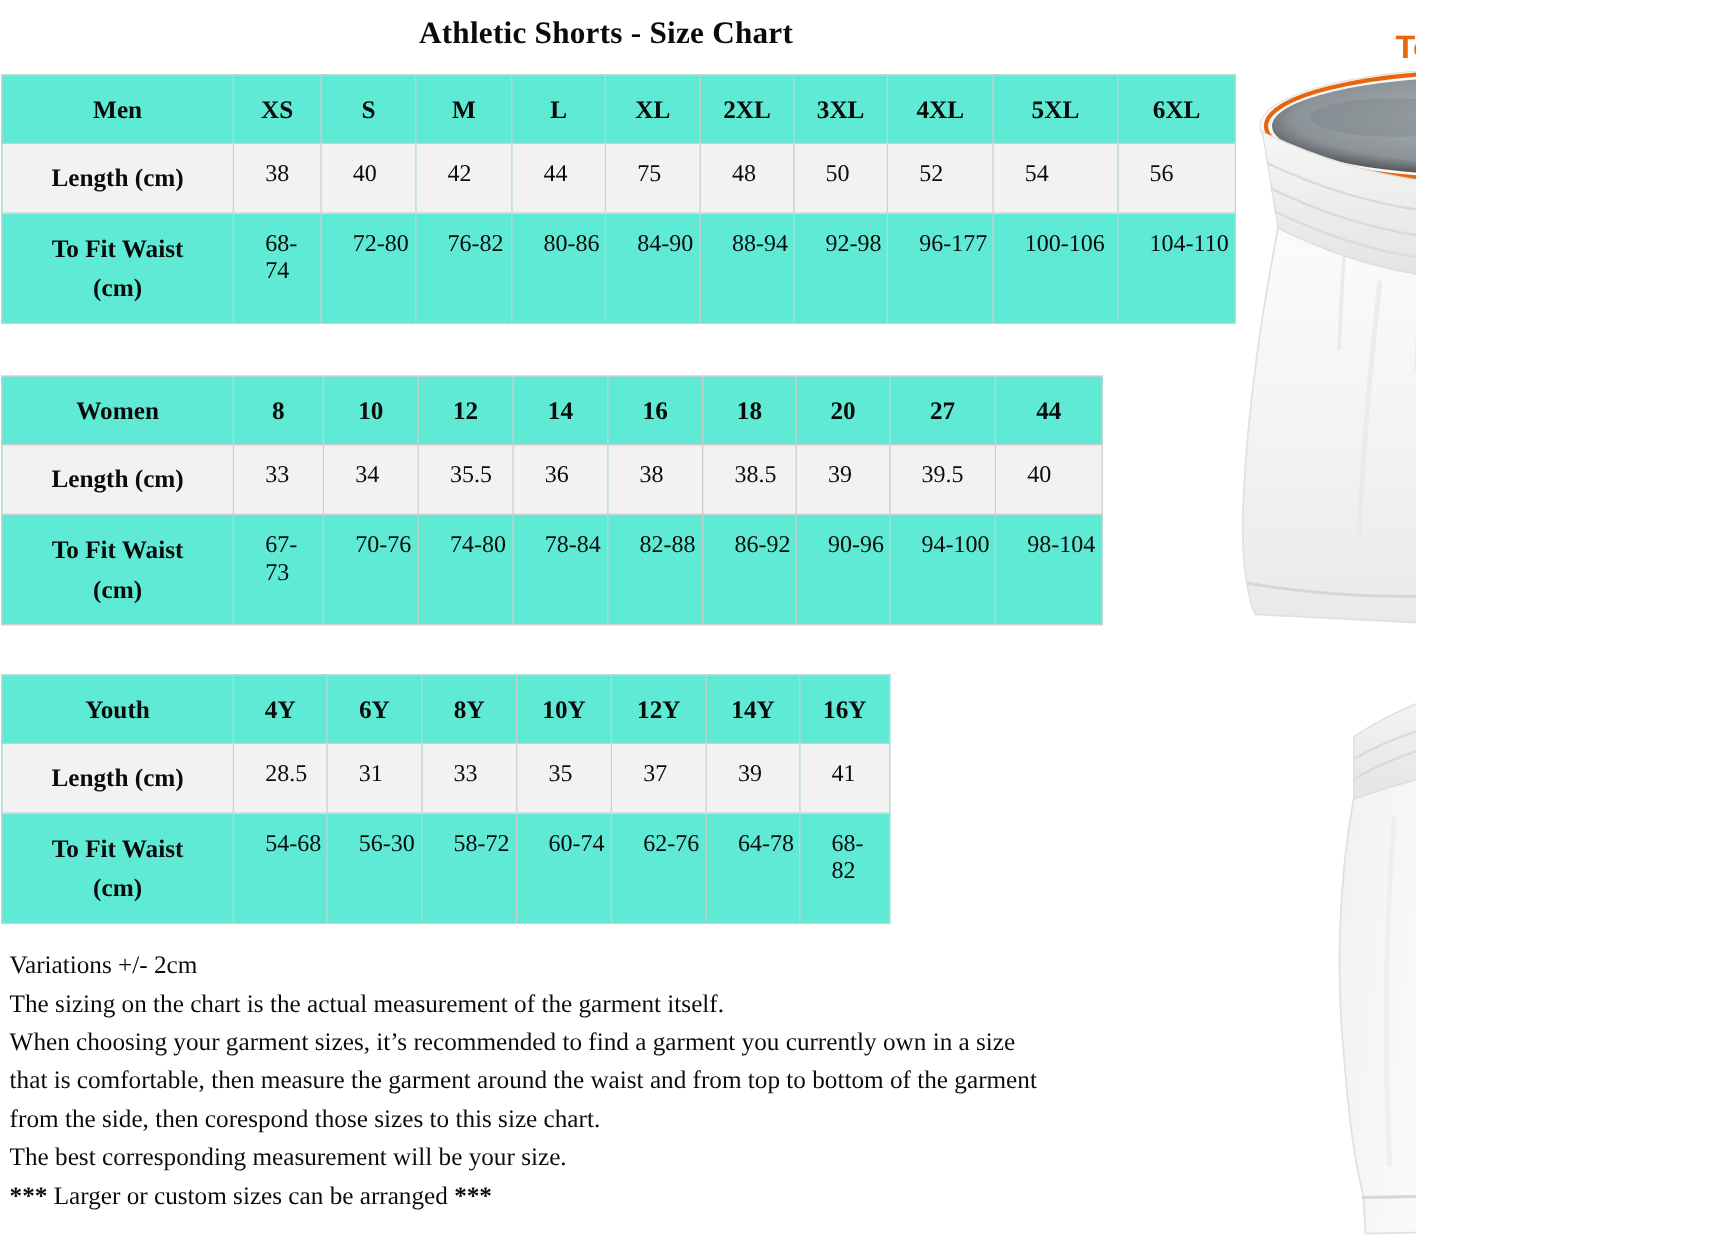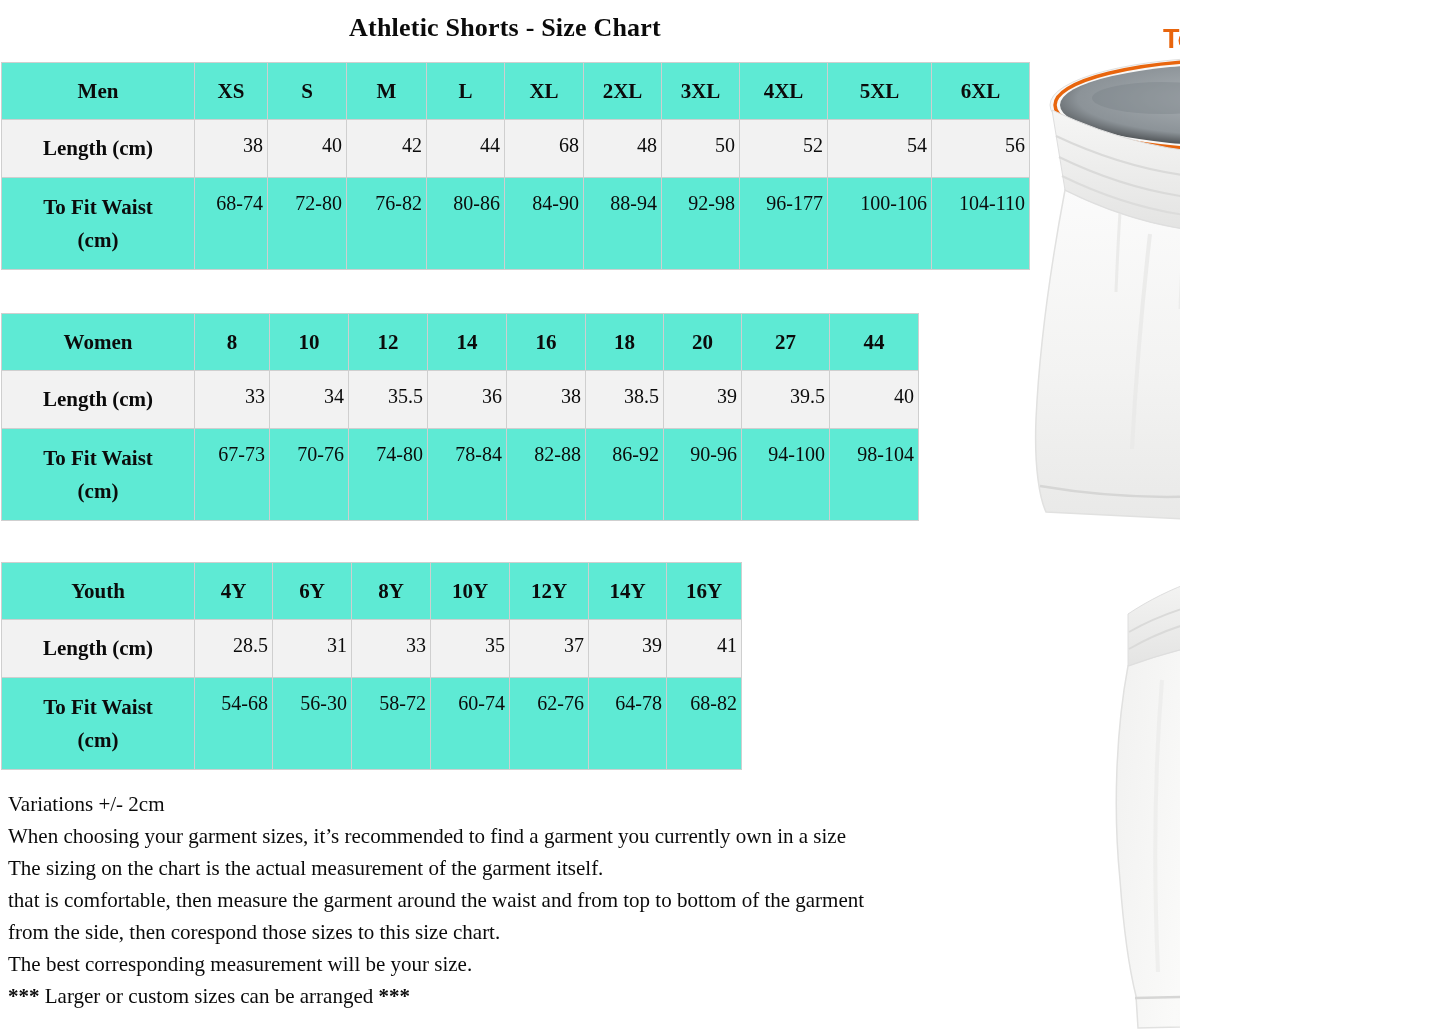--- a/index.html
+++ b/index.html
@@ -15,21 +15,21 @@
   }
   table.size-table { position:absolute; left:1px; border-collapse:collapse; table-layout:fixed; background:#5eead4; }
   table.size-table#tbl-men   { top:62px;  }
   table.size-table#tbl-women { top:313px; }
   table.size-table#tbl-youth { top:562px; }
   .size-table th, .size-table td { border:1px solid var(--border); }
   .size-table thead tr { height:57px; }
   .size-table tbody tr:nth-child(1) { height:58px; }
   .size-table tbody tr:nth-child(2) { height:92px; }
   .size-table th { font-size:21px; font-weight:bold; text-align:center; vertical-align:middle; line-height:1.55; }
-  .size-table td { font-size:20px; font-weight:normal; text-align:right; vertical-align:top; padding:14px 4px 0 13px; }
+  .size-table td { font-size:20px; font-weight:normal; text-align:left; vertical-align:top; padding:14px 4px 0 26px; }
   .size-table tbody tr.shaded { background:var(--shade); }
   .notes { position:absolute; left:8px; top:788px; font-size:21px; line-height:32px; white-space:nowrap; }
   .notes b { font-weight:bold; }
   .waist-label {
     position:absolute; left:1032px; top:24px; width:412px; text-align:center;
     font-family:"Liberation Sans","DejaVu Sans",sans-serif;
     font-size:27px; font-weight:bold; color:var(--accent);
   }
   .front-illustration { position:absolute; left:1032px; top:54px; }
   .side-illustration  { position:absolute; left:1100px; top:550px; }
@@ -73,21 +73,21 @@
           <th>6XL</th>
         </tr>
       </thead>
     <tbody>
         <tr class="shaded">
           <th>Length (cm)</th>
           <td>38</td>
           <td>40</td>
           <td>42</td>
           <td>44</td>
-          <td>68</td>
+          <td>75</td>
           <td>48</td>
           <td>50</td>
           <td>52</td>
           <td>54</td>
           <td>56</td>
         </tr>
         <tr>
           <th>To Fit Waist<br>(cm)</th>
           <td>68-74</td>
           <td>72-80</td>
@@ -200,22 +200,22 @@
           <td>60-74</td>
           <td>62-76</td>
           <td>64-78</td>
           <td>68-82</td>
         </tr>
       </tbody>
   </table>
 
   <div class="notes">
       <div>Variations +/- 2cm</div>
+      <div>The sizing on the chart is the actual measurement of the garment itself.</div>
       <div>When choosing your garment sizes, it’s recommended to find a garment you currently own in a size</div>
-      <div>The sizing on the chart is the actual measurement of the garment itself.</div>
       <div>that is comfortable, then measure the garment around the waist and from top to bottom of the garment</div>
       <div>from the side, then corespond those sizes to this size chart.</div>
       <div>The best corresponding measurement will be your size.</div>
       <div><b>***</b> Larger or custom sizes can be arranged <b>***</b></div>
     </div>
 
   <div class="waist-label">To Fit Waist</div>
 
   <svg class="front-illustration" width="412" height="482" viewBox="0 0 412 482">
     <defs>

